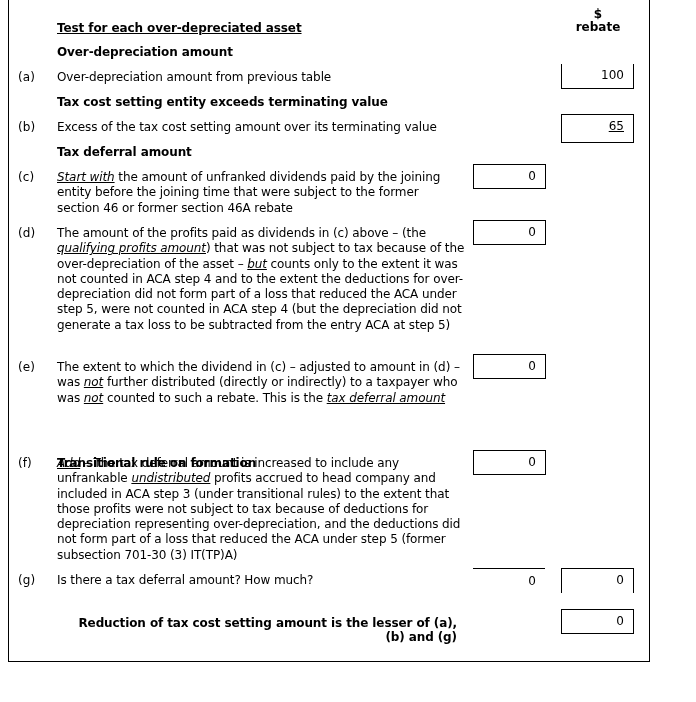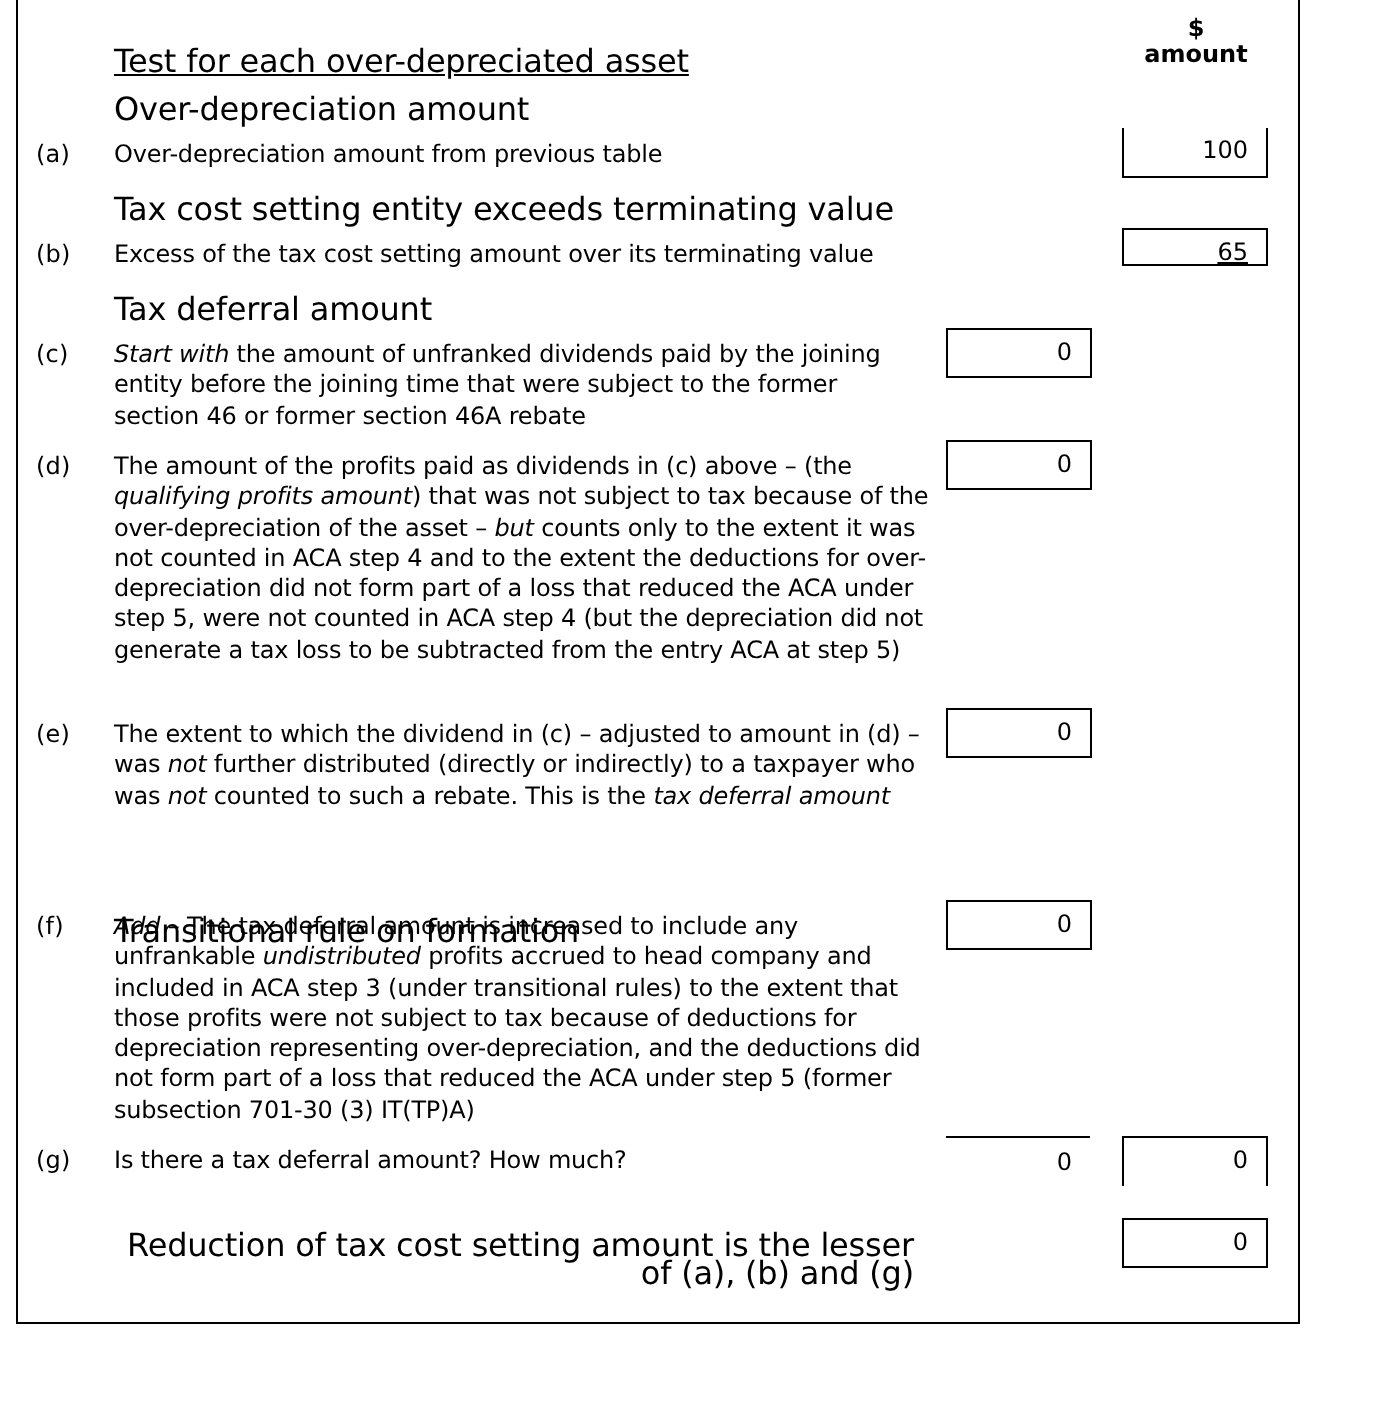--- a/index.html
+++ b/index.html
@@ -1,45 +1,45 @@
 <!DOCTYPE html>
 <html><head>
 <meta charset="utf-8">
 <style>
   html, body { margin:0; padding:0; background:#ffffff; }
   body { width:696px; height:702px; position:relative; font-family:"DejaVu Sans", sans-serif; color:#000; font-size:12px; }
   .frame { position:absolute; left:8px; top:0; width:642px; height:662px; border-left:1px solid #000; border-right:1px solid #000; border-bottom:1px solid #000; box-sizing:border-box; }
   .lbl { position:absolute; left:18px; font-size:12px; letter-spacing:0.1px; }
   .txt { position:absolute; left:57px; font-size:12px; line-height:15.3px; letter-spacing:-0.1px; }
-  .hd { position:absolute; left:57px; font-size:16px; font-weight:normal; letter-spacing:-0.1px; }
+  .hd { position:absolute; left:57px; font-size:12px; font-weight:bold; letter-spacing:-0.1px; }
   .box { position:absolute; border:1px solid #000; box-sizing:border-box; text-align:right; padding-right:9px; font-size:12px; background:#fff; }
   .col-hdr { position:absolute; text-align:center; font-weight:bold; font-size:12px; line-height:13px; }
-  em { font-style:italic; }
+  em { font-style:italic;text-decoration:underline; }
 </style>
 </head>
 <body>
 
 <div class="frame"></div>
 
 <div class="col-hdr" style="left:560px; top:8px; width:76px;">
   <div>$</div>
-  <div>amount</div>
+  <div>rebate</div>
 </div>
 
 <div class="hd" style="top:21px; text-decoration:underline;">Test for each over-depreciated asset</div>
 
 <div class="hd" style="top:45px;">Over-depreciation amount</div>
 <div class="lbl" style="top:70px;">(a)</div>
 <div class="txt" style="top:70px;">Over-depreciation amount from previous table</div>
 <div class="box" style="left:561px; top:64px; width:73px; height:25px; line-height:23px; border-top:none;padding-left:16px;">100</div>
 
 <div class="hd" style="top:95px;">Tax cost setting entity exceeds terminating value</div>
 <div class="lbl" style="top:120px;">(b)</div>
 <div class="txt" style="top:120px;">Excess of the tax cost setting amount over its terminating value</div>
-<div class="box" style="left:561px; top:114px; width:73px; height:19px; line-height:23px;text-decoration:underline;">65</div>
+<div class="box" style="left:561px; top:114px; width:73px; height:29px; line-height:23px;text-decoration:underline;">65</div>
 
 <div class="hd" style="top:145px;">Tax deferral amount</div>
 
 <div class="lbl" style="top:170px;">(c)</div>
 <div class="txt" style="top:170px; width:405px;"><em>Start with</em><span> the amount of unfranked dividends paid by the joining entity before the joining time that were subject to the former section 46 or former section 46A rebate</span></div>
 <div class="box" style="left:473px; top:164px; width:73px; height:25px; line-height:23px;">0</div>
 
 <div class="lbl" style="top:226px;">(d)</div>
 <div class="txt" style="top:226px; width:412px;"><span>The amount of the profits paid as dividends in (c) above – (the </span><em>qualifying profits amount</em><span>) that was not subject to tax because of the over-depreciation of the asset – </span><em>but</em><span> counts only to the extent it was not counted in ACA step 4 and to the extent the deductions for over-depreciation did not form part of a loss that reduced the ACA under step 5, were not counted in ACA step 4 (but the depreciation did not generate a tax loss to be subtracted from the entry ACA at step 5)</span></div>
 <div class="box" style="left:473px; top:220px; width:73px; height:25px; line-height:23px;">0</div>

